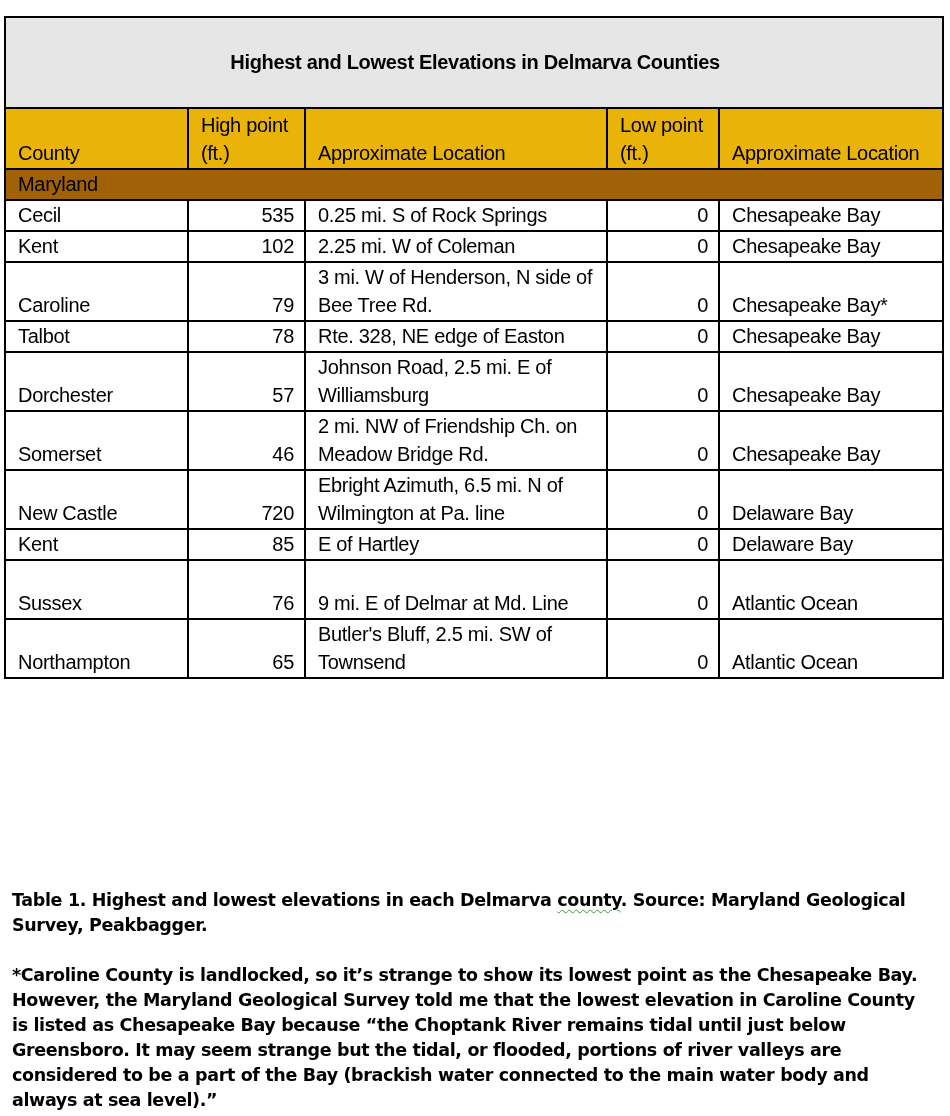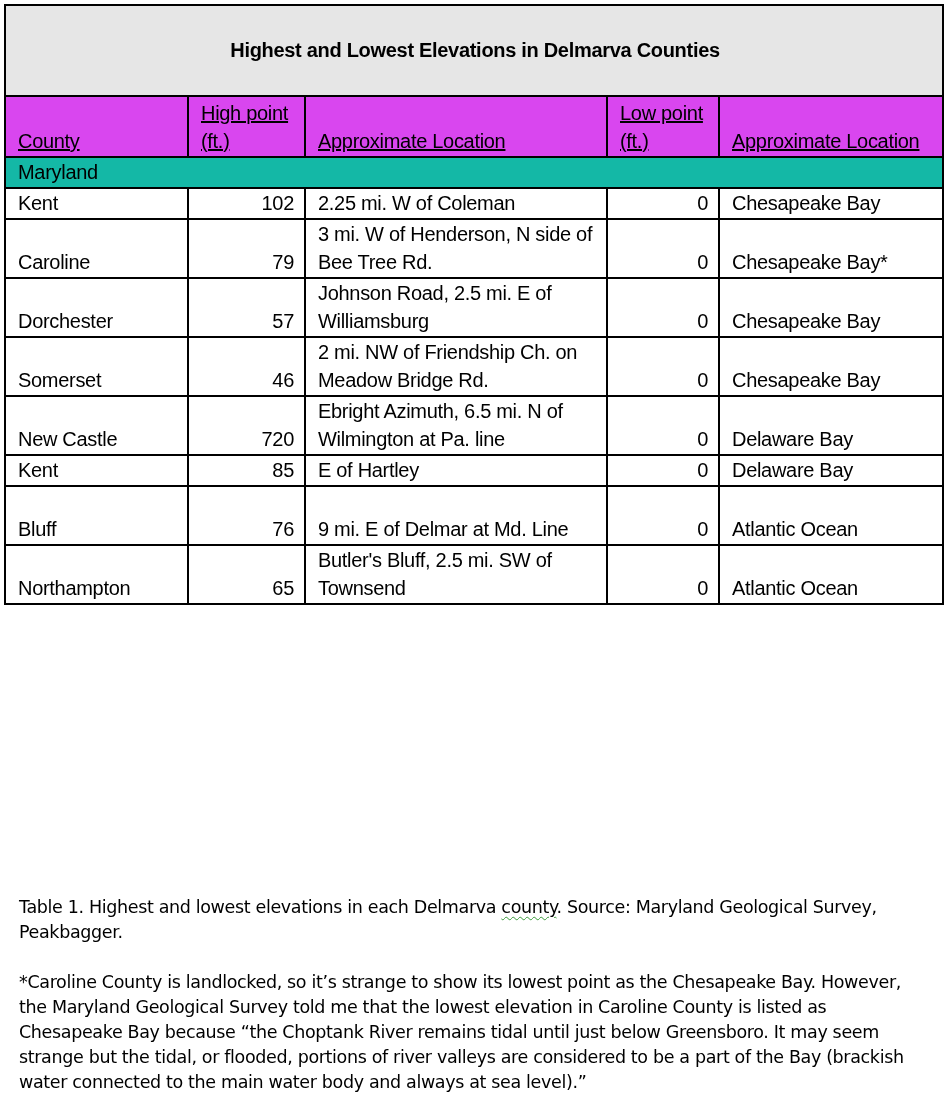--- a/index.html
+++ b/index.html
@@ -1,44 +1,44 @@
 <!DOCTYPE html>
 <html><head>
 <meta charset="utf-8">
 <style>
   html, body { margin: 0; padding: 0; background: #ffffff; }
   body { width: 950px; height: 1116px; position: relative; overflow: hidden; font-family: "Liberation Sans", sans-serif; color: #000; }
   table.elev {
-    position: absolute; left: 4px; top: 4px; width: 938px;
+    position: absolute; left: 4px; top: 16px; width: 938px;
     border-collapse: collapse; table-layout: fixed;
     font-family: "Liberation Sans Narrow", "Liberation Sans", sans-serif;
     font-size: 20px; line-height: 28px;
   }
   table.elev td, table.elev th {
     border: 2px solid #000; padding: 0 10px 1px 12px; vertical-align: bottom; font-weight: normal; text-align: left;
     white-space: nowrap; overflow: hidden;
     letter-spacing: -0.3px;
   }
   table.elev col.c1 { width: 183px; }
   table.elev col.c2 { width: 117px; }
   table.elev col.c3 { width: 302px; }
   table.elev col.c4 { width: 112px; }
   table.elev col.c5 { width: 224px; }
   tr.title td { height: 88px; background: #e6e6e6; text-align: center; vertical-align: middle; font-weight: bold; font-size: 20px; }
-  tr.header td { height: 58px; background: #d946ef; text-decoration: underline; }
-  tr.group td { height: 28px; background: #14b8a6; }
+  tr.header td { height: 58px; background: #eab308; }
+  tr.group td { height: 28px; background: #a16207; }
   tr.r1 td { height: 28px; }
   tr.r2 td { height: 56px; }
   td.num { text-align: right !important; padding-right: 10px !important; }
   td.wrap { white-space: normal !important; }
   .notes {
     position: absolute; left: 8px; top: 884px; width: 930px;
     font-family: "DejaVu Sans", sans-serif; font-size: 17.5px; line-height: 25px; letter-spacing: -0.35px;
   }
-  .notes p { margin: 11px; }
+  .notes p { margin: 4px; font-weight: bold; }
   .notes p.caption { margin-bottom: 25px; }
   .squiggle { text-decoration: underline wavy #3a9a3a; text-decoration-thickness: 1px; text-underline-offset: 3px; }
 </style>
 </head>
 <body>
 
 <table class="elev">
   <colgroup>
     <col class="c1">
       <col class="c2">
@@ -55,32 +55,46 @@
       <td class="wrap">High point (ft.)</td>
       <td>Approximate Location</td>
       <td class="wrap">Low point (ft.)</td>
       <td class="wrap">Approximate Location</td>
     </tr>
 
     <tr class="group">
       <td colspan="5">Maryland</td>
     </tr>
     <tr class="r1">
+      <td>Cecil</td>
+      <td class="num">535</td>
+      <td>0.25 mi. S of Rock Springs</td>
+      <td class="num">0</td>
+      <td>Chesapeake Bay</td>
+    </tr>
+    <tr class="r1">
       <td>Kent</td>
       <td class="num">102</td>
       <td>2.25 mi. W of Coleman</td>
       <td class="num">0</td>
       <td>Chesapeake Bay</td>
     </tr>
     <tr class="r2">
       <td>Caroline</td>
       <td class="num">79</td>
       <td class="wrap">3 mi. W of Henderson, N side of Bee Tree Rd.</td>
       <td class="num">0</td>
       <td>Chesapeake Bay*</td>
+    </tr>
+    <tr class="r1">
+      <td>Talbot</td>
+      <td class="num">78</td>
+      <td>Rte. 328, NE edge of Easton</td>
+      <td class="num">0</td>
+      <td>Chesapeake Bay</td>
     </tr>
     <tr class="r2">
       <td>Dorchester</td>
       <td class="num">57</td>
       <td class="wrap">Johnson Road, 2.5 mi. E of Williamsburg</td>
       <td class="num">0</td>
       <td>Chesapeake Bay</td>
     </tr>
     <tr class="r2">
       <td>Somerset</td>
@@ -98,21 +112,21 @@
       <td>Delaware Bay</td>
     </tr>
     <tr class="r1">
       <td>Kent</td>
       <td class="num">85</td>
       <td>E of Hartley</td>
       <td class="num">0</td>
       <td>Delaware Bay</td>
     </tr>
     <tr class="r2">
-      <td>Bluff</td>
+      <td>Sussex</td>
       <td class="num">76</td>
       <td class="wrap">9 mi. E of Delmar at Md. Line</td>
       <td class="num">0</td>
       <td>Atlantic Ocean</td>
     </tr>
 
     <tr class="r2">
       <td>Northampton</td>
       <td class="num">65</td>
       <td class="wrap">Butler's Bluff, 2.5 mi. SW of Townsend</td>

